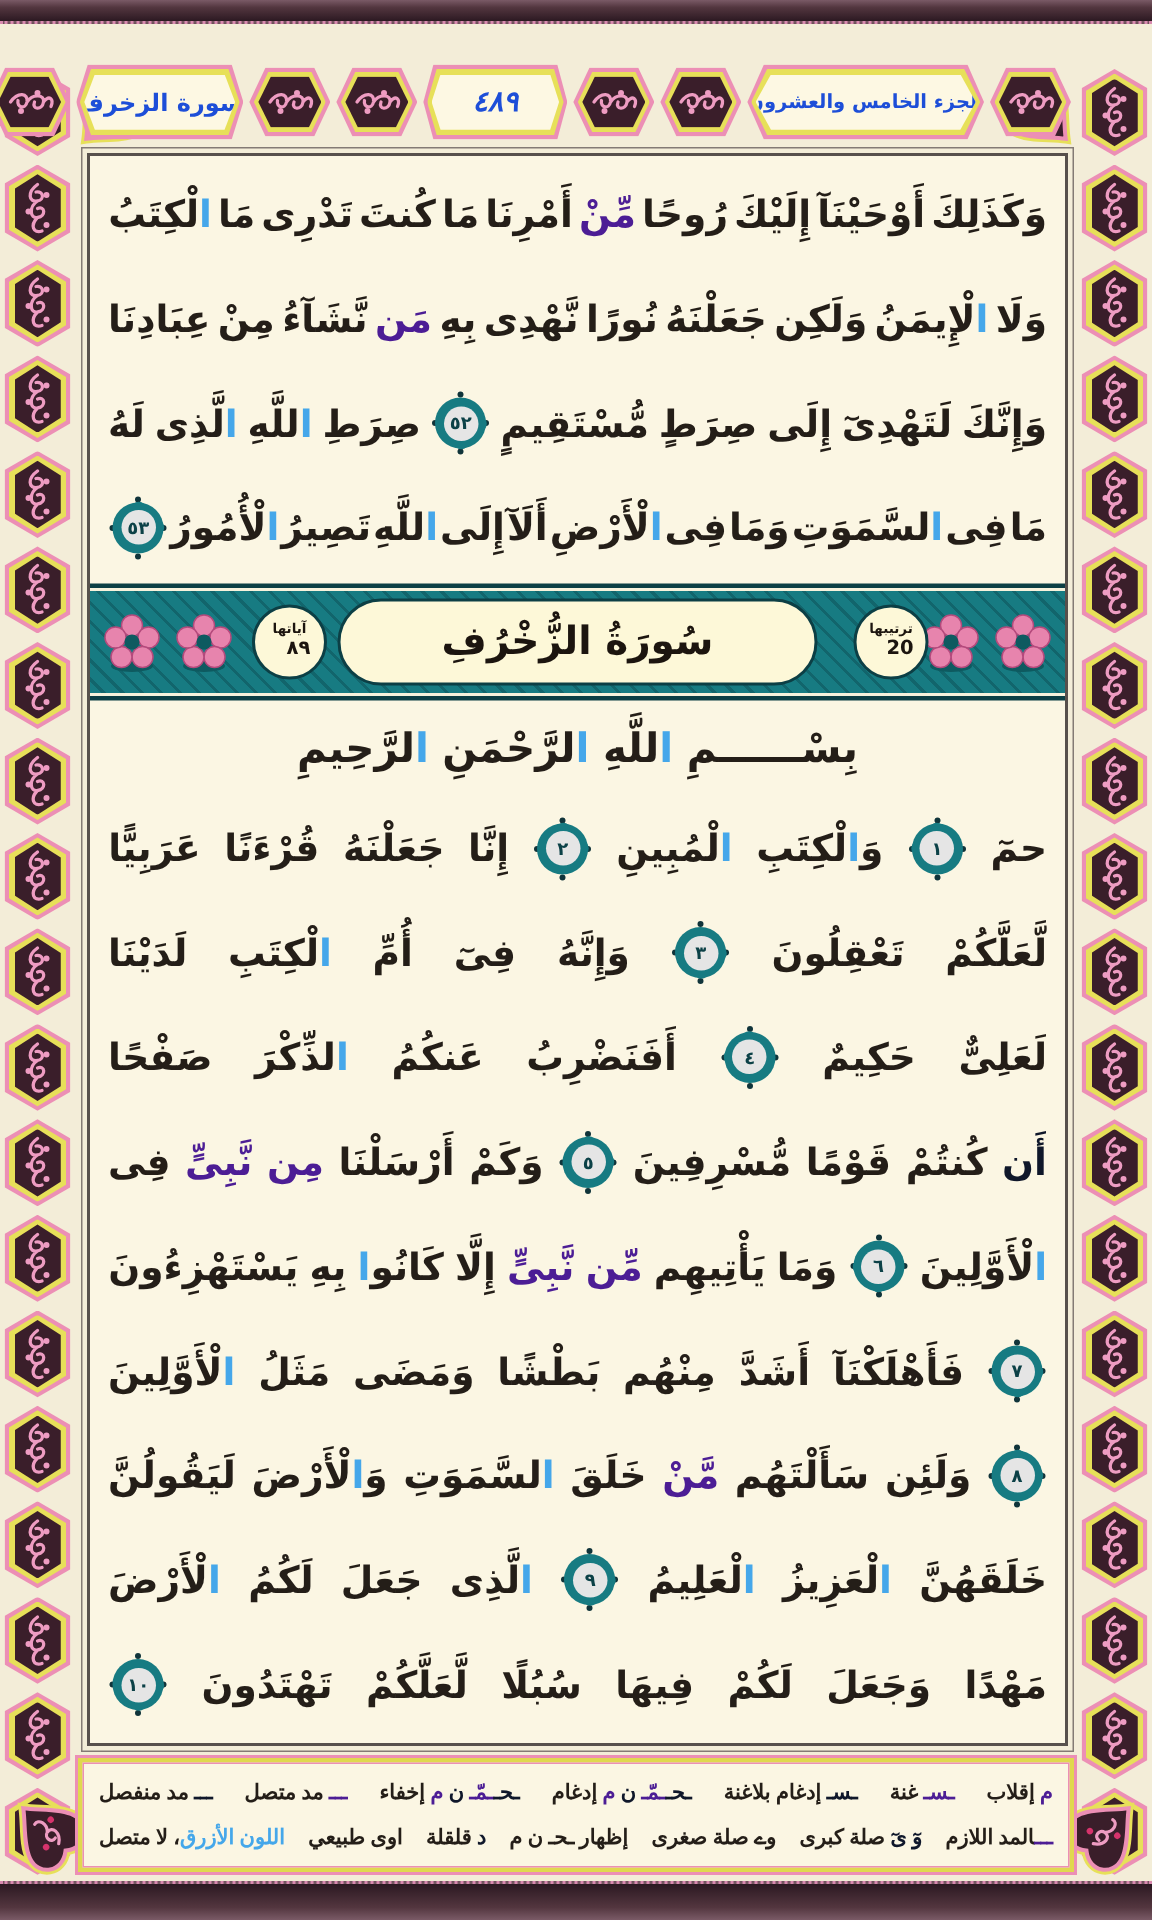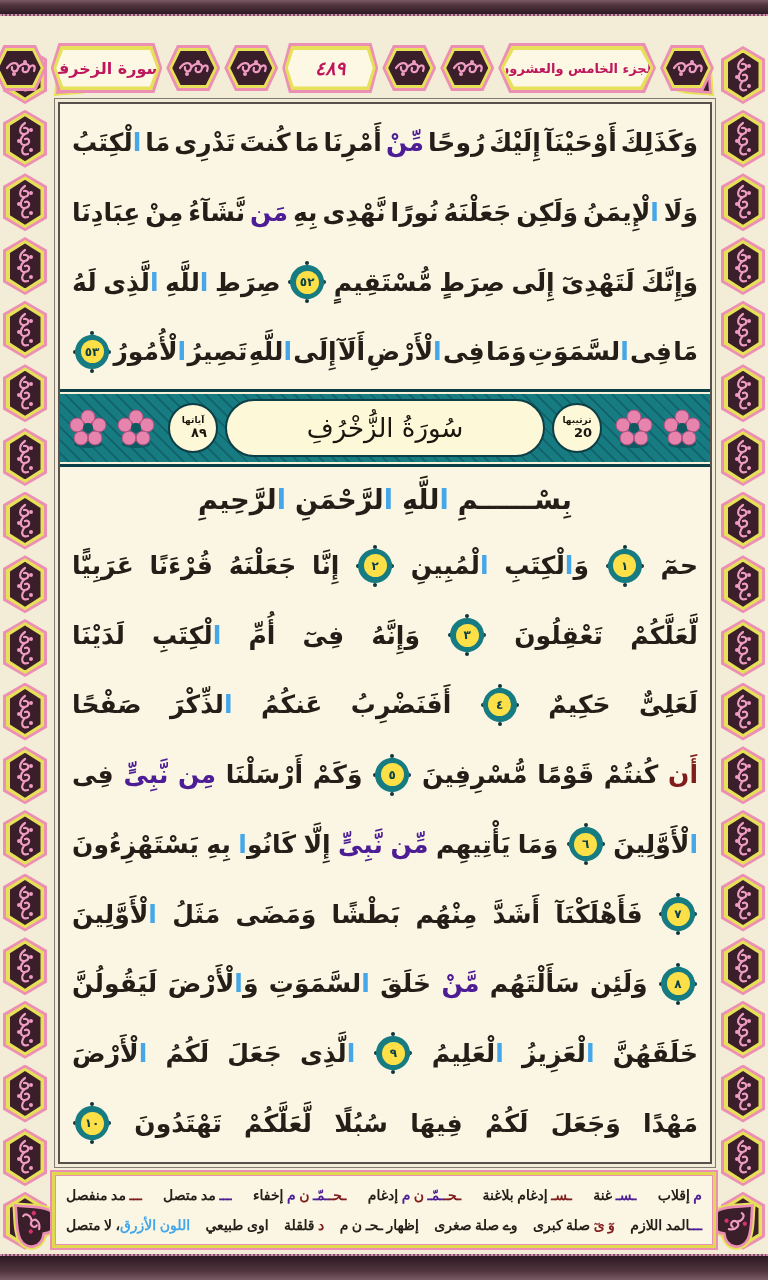--- a/index.html
+++ b/index.html
@@ -26,46 +26,46 @@
   .heart.bl { left:2px;  bottom:32px; transform:rotate(135deg); }
   .heart.br { right:2px; bottom:32px; transform:rotate(-135deg); }
 
   
   .header { position:absolute; left:54px; right:54px; top:38px; height:60px; display:flex; align-items:center; gap:4px; direction:rtl; }
   .med { width:54px; height:46px; clip-path:polygon(20% 0,80% 0,100% 50%,80% 100%,20% 100%,0 50%); background:#ec8fb5; display:flex; align-items:center; justify-content:center; flex:none; }
   .med-y { width:48px; height:40px; clip-path:polygon(20% 0,80% 0,100% 50%,80% 100%,20% 100%,0 50%); background:#e7e059; display:flex; align-items:center; justify-content:center; }
   .med-in { width:42px; height:34px; clip-path:polygon(20% 0,80% 0,100% 50%,80% 100%,20% 100%,0 50%); background:#3a1e2a; display:flex; align-items:center; justify-content:center; }
   .cart { height:50px; clip-path:polygon(7% 0,93% 0,100% 50%,93% 100%,7% 100%,0 50%); background:#ec8fb5; display:flex; align-items:center; justify-content:center; flex:1; }
   .cart-y { width:calc(100% - 5px); height:44px; clip-path:polygon(7% 0,93% 0,100% 50%,93% 100%,7% 100%,0 50%); background:#e7e059; display:flex; align-items:center; justify-content:center; }
-  .cart-in { width:calc(100% - 6px); height:37px; clip-path:polygon(7% 0,93% 0,100% 50%,93% 100%,7% 100%,0 50%); background:#fdf8e3; display:flex; align-items:center; justify-content:center; color:#be185d; font-weight:bold; white-space:nowrap; }
+  .cart-in { width:calc(100% - 6px); height:37px; clip-path:polygon(7% 0,93% 0,100% 50%,93% 100%,7% 100%,0 50%); background:#fdf8e3; display:flex; align-items:center; justify-content:center; color:#1d4ed8; font-weight:bold; white-space:nowrap; }
   .cart.num { flex:0 0 96px;font-style:italic; }
   .cart-in.t-juz { font-size:13px; }
   .cart-in.t-surah { font-size:16px; }
   .cart-in.t-num { font-size:19px; letter-spacing:2px; }
 
   
   .text-box { position:absolute; left:58px; right:56px; top:102px; height:1062px; background:#fbf6e3; border:2px solid #57504c; outline:1px solid #837a74; outline-offset:3px; display:flex; flex-direction:column; padding:4px 12px; }
   .qline { flex:1; display:flex; direction:rtl; justify-content:space-between; align-items:center; font-size:25px; font-weight:bold; color:#241e18; white-space:nowrap; }
   .qline .w { white-space:nowrap; }
-  .c-k{color:#241e18} .c-b{color:#45a7ea} .c-g{color:#7f1d1d} .c-p{color:#4c1d95}
+  .c-k{color:#241e18} .c-b{color:#45a7ea} .c-g{color:#0f172a} .c-p{color:#4c1d95}
 
   
   .vm { position:relative; width:40px; height:42px; display:inline-flex; align-items:center; justify-content:center; flex:none; }
   .vm-pt { position:absolute; width:27px; height:27px; background:#177b82; transform:rotate(45deg); border-radius:5px; }
   .vm::before { content:""; position:absolute; width:4px; height:4px; border-radius:50%; background:#10343a;
     box-shadow:0 -19px 0 #10343a, 0 19px 0 #10343a, -17px 0 0 #10343a, 17px 0 0 #10343a; }
   .vm-ring { position:absolute; width:34px; height:34px; border-radius:50%; background:#177b82; display:flex; align-items:center; justify-content:center; }
-  .vm-num { width:23px; height:23px; border-radius:50%; background:#fde047; color:#0c4147; font-size:12px; font-weight:bold; display:flex; align-items:center; justify-content:center; }
+  .vm-num { width:23px; height:23px; border-radius:50%; background:#e5e5e5; color:#0c4147; font-size:12px; font-weight:bold; display:flex; align-items:center; justify-content:center; }
 
   
   .banner { position:relative; height:78px; margin:2px -12px; background:repeating-linear-gradient(45deg,#177b82 0 7px,#12656c 7px 9px); border-top:3px solid #0c3f45; border-bottom:3px solid #0c3f45; box-shadow:inset 0 2px 0 #f7f2dc, inset 0 -2px 0 #f7f2dc; }
-  .b-cart { position:absolute; left:50%; top:50%; transform:translate(-50%,-50%); width:320px; height:58px; background:#fdf8d8; border:2px solid #0c3f45; border-radius:29px; display:flex; align-items:center; justify-content:center; font-size:26px; font-weight:normal; color:#1c150f; }
+  .b-cart { position:absolute; left:50%; top:50%; transform:translate(-50%,-50%); width:320px; height:58px; background:#fdf8d8; border:2px solid #0c3f45; border-radius:29px; display:flex; align-items:center; justify-content:center; font-size:26px; font-weight:bold; color:#1c150f; }
   .b-circle { position:absolute; top:50%; transform:translateY(-50%); width:50px; height:50px; border-radius:50%; background:#fdf8d8; border:2px solid #0c3f45; display:flex; flex-direction:column; align-items:center; justify-content:center; line-height:1.1; color:#1c150f; font-weight:bold; }
   .b-circle .lbl { font-size:9px; } .b-circle .val { font-size:13px;margin-left:12px; }
-  .b-circle.order { right:108px; } .b-circle.count { left:108px; }
+  .b-circle.order { right:91px; } .b-circle.count { left:108px; }
   .b-flower { position:absolute; top:50%; transform:translateY(-50%); width:96px; height:62px; display:flex; align-items:center; justify-content:space-around; }
   .b-flower.left { left:4px; } .b-flower.right { right:4px; }
 
   
   .bismillah { height:62px; display:flex; direction:rtl; justify-content:center; align-items:center; gap:9px; font-size:27px; font-weight:bold; color:#241e18; }
 
   
   .legend { position:absolute; left:52px; right:52px; top:1172px; height:76px; background:#fbf6e3; border:3px solid #e0d84f; box-shadow:0 0 0 2px #ec8fb5; }
   .legend-in { width:100%; height:100%; border:1px solid #ec8fb5; padding:4px 10px; display:flex; flex-direction:column; justify-content:space-around; }
   .legend-row { display:flex; direction:rtl; justify-content:space-between; align-items:center; font-size:14px; font-weight:bold; color:#241e18; white-space:nowrap; }

